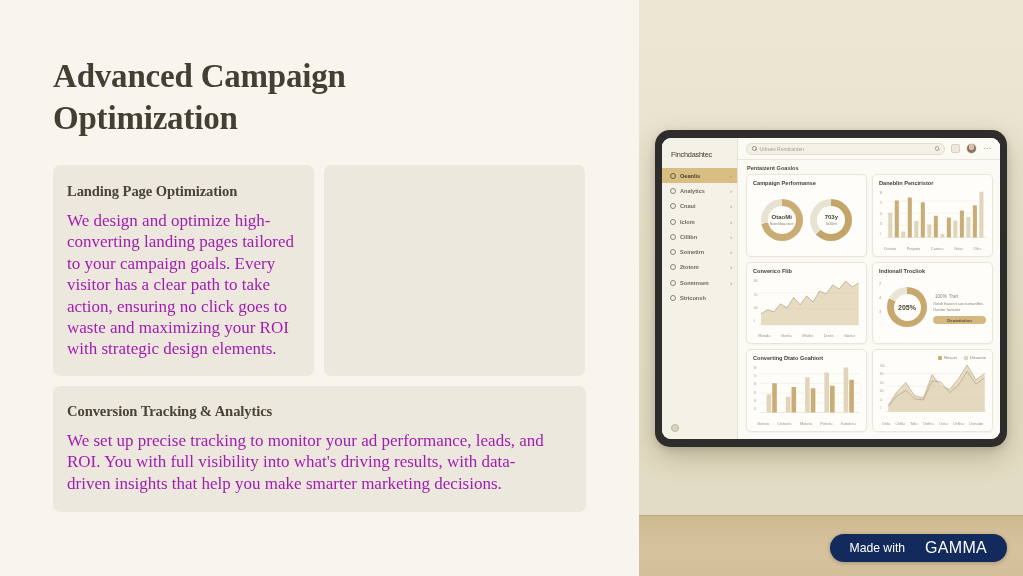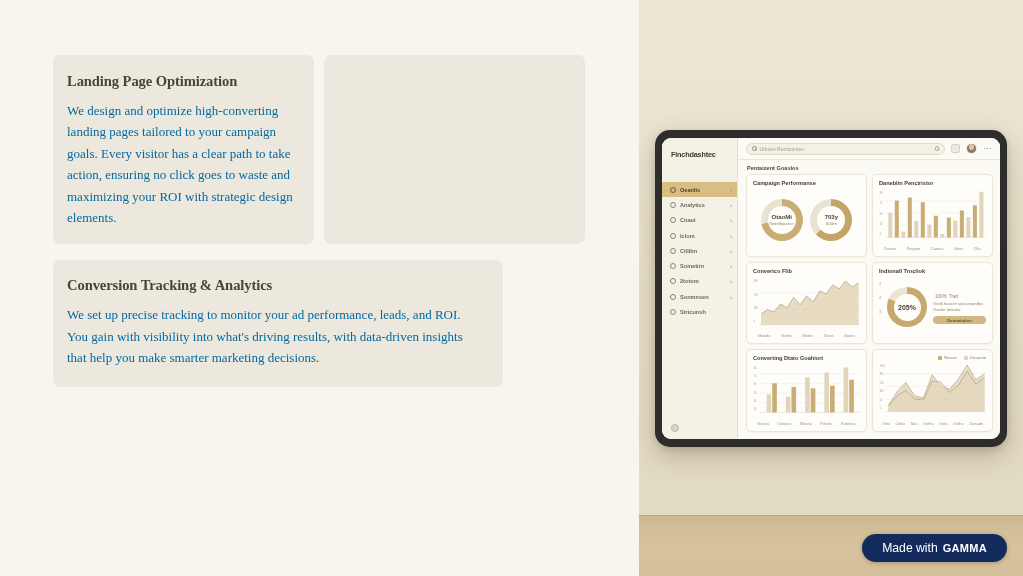--- a/index.html
+++ b/index.html
@@ -50,37 +50,37 @@
     width: 533px;
   }
 
   .card {
     background: #EDE8DD;
     border-radius: 7px;
     padding: 17px 16px 16px 14px;
   }
 
   .card-half { width: 261px; }
-  .card-full { width: 450px; margin-top: 16px; padding: 16px 33px 18px 14px; }
+  .card-full { width: 533px; margin-top: 10px; padding: 16px 33px 18px 14px; }
 
   .card-title {
     font-family: "Liberation Serif", "DejaVu Serif", serif;
     font-size: 14.6px;
     font-weight: 700;
     color: #4A4437;
     line-height: 19px;
     margin-bottom: 9px;
     letter-spacing: -0.1px;
   }
 
   .card-body {
     font-family: "Liberation Serif", "DejaVu Serif", serif;
-    font-size: 13px;
+    font-size: 17px;
     line-height: 21.4px;
-    color: #0369a1;
+    color: #a21caf;
   }
 
   
   .right-pane {
     position: relative;
     width: 384px;
     height: 576px;
     overflow: hidden;
     background: linear-gradient(180deg, #EDE7D4 0%, #E6DFC8 55%, #E3DCC4 76%, #E3DCC4 89.4%);
   }
@@ -123,23 +123,23 @@
     border-right: 1px solid #E5E0D1;
     display: flex;
     flex-direction: column;
     padding-top: 6px;
     position: relative;
   }
 
   .dash-logo {
     font-family: "Liberation Sans", sans-serif;
     font-size: 7.3px;
-    font-weight: 700;
+    font-weight: 400;
     color: #3B382F;
-    padding: 6px 0 23px 9px;
+    padding: 6px 0 9px 9px;
     filter: blur(0.55px);
     letter-spacing: -0.2px;
   }
 
   .nav-item {
     display: flex;
     align-items: center;
     gap: 4px;
     height: 15.3px;
     padding: 0 5px 0 8px;
@@ -411,55 +411,56 @@
     position: absolute;
     right: 16px;
     bottom: 14px;
     height: 28px;
     padding: 0 20px;
     border-radius: 14px;
     background: #122B5C;
     color: #FFFFFF;
     display: flex;
     align-items: center;
-    gap: 5px;
+    gap: 20px;
     font-family: "Liberation Sans", sans-serif;
     font-size: 12.2px;
     box-shadow: 0 1px 4px rgba(0,0,0,0.25);
     z-index: 20;
   }
   .gamma-word {
-    font-weight: 700;
+    font-weight: 400;
     letter-spacing: 0.3px;
-    font-size: 11px;
+    font-size: 16px;
   }
 </style>
 </head>
 <body>
 
 <div class="slide">
 
   <div class="left-pane">
 
+    <h1 class="page-title">Advanced Campaign Optimization</h1>
 
     <div class="card-row">
 
       <div class="card card-half">
         <div class="card-title">Landing Page Optimization</div>
         <div class="card-body">We design and optimize high-converting landing pages tailored to your campaign goals. Every visitor has a clear path to take action, ensuring no click goes to waste and maximizing your ROI with strategic design elements.</div>
       </div>
 
       <div class="card card-half">
       </div>
 
     </div>
 
     <div class="card card-full">
       <div class="card-title">Conversion Tracking &amp; Analytics</div>
-      <div class="card-body">We set up precise tracking to monitor your ad performance, leads, and ROI. You gain with visibility into what's driving results, with data-driven insights that help you make smarter marketing decisions.</div>
+      <div class="card-body">We set up precise tracking to monitor your ad performance, leads, and ROI. You with full visibility into what's driving results, with data-driven insights that help you make smarter marketing decisions.</div>
     </div>
 
   </div>
 
   <div class="right-pane">
 
     <div class="desk"></div>
 
     <div class="tablet">
       <div class="screen">

